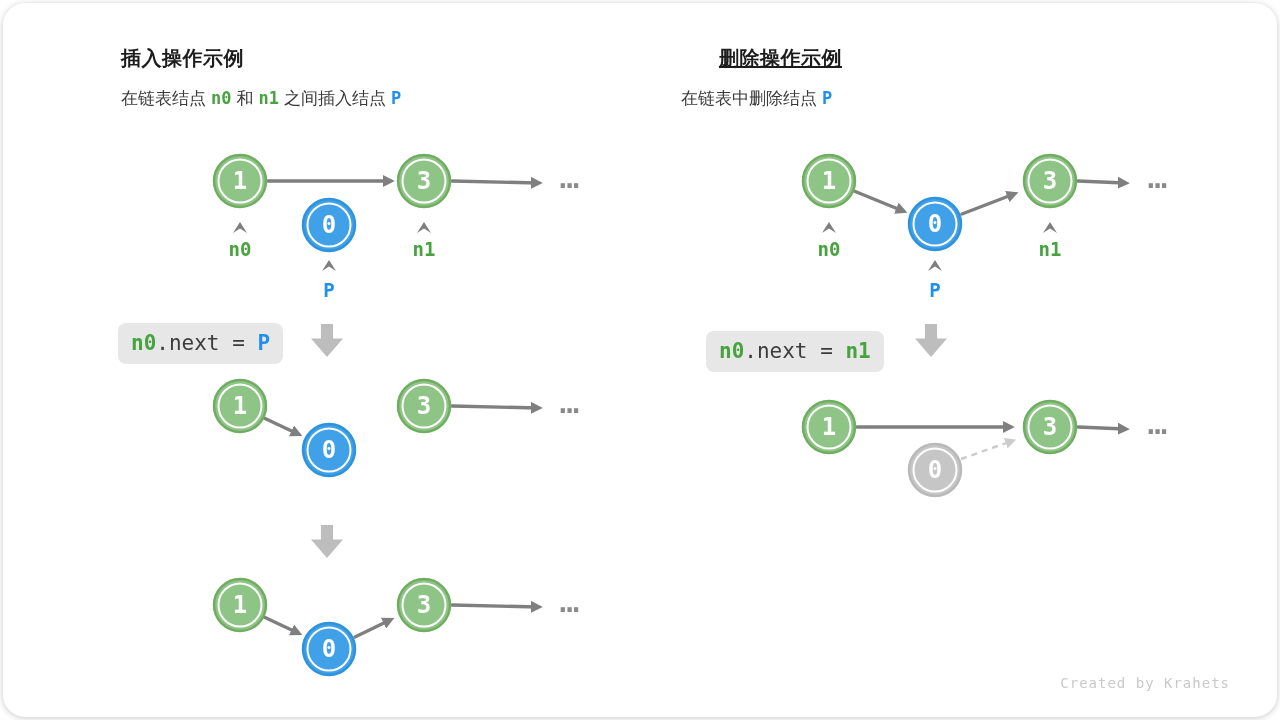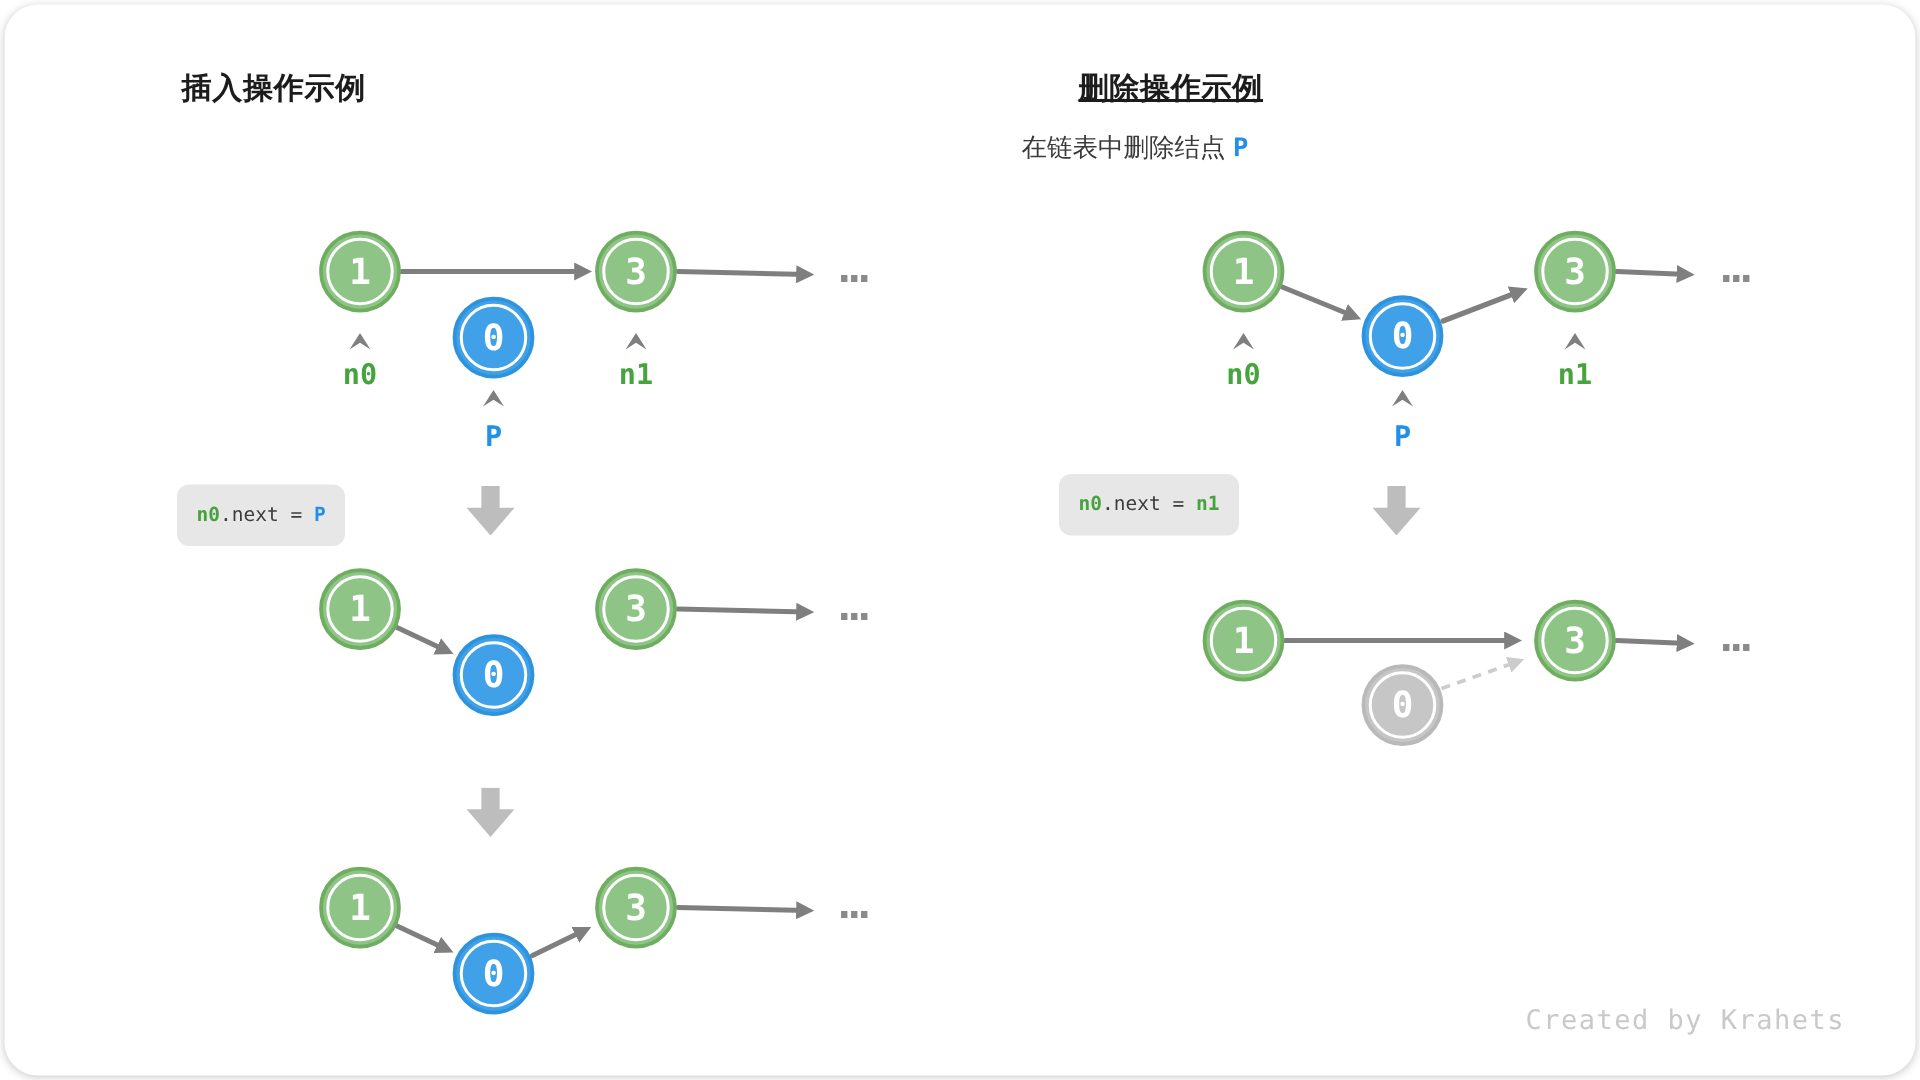--- a/index.html
+++ b/index.html
@@ -23,30 +23,30 @@
   .tok {
     font-family:"DejaVu Sans Mono", monospace; font-weight:bold;
     font-size:17px; margin:0 5px;
   }
   .c-green { color:#47A33E; }
   .c-blue  { color:#2090EA; }
   .overlay { position:absolute; left:0; top:0; width:1274px; height:714px; }
   .codebox {
     position:absolute; height:33px; line-height:33px; background:#E7E7E7;
     border-radius:8px; padding:4px 13px; white-space:pre;
-    font-family:"DejaVu Sans Mono", monospace; font-size:13px; color:#3C3C3C;
+    font-family:"DejaVu Sans Mono", monospace; font-size:21px; color:#3C3C3C;
   }
   .codebox .c-green, .codebox .c-blue { font-weight:bold; }
   .blockarrow {
     position:absolute; width:32px; height:33px; background:#BDBDBD;
     clip-path:polygon(31% 0, 69% 0, 69% 44%, 100% 44%, 50% 100%, 0 44%, 31% 44%);
   }
   .credit {
     position:absolute; right:47px; bottom:26px; color:#C9C9C9;
-    font-family:"DejaVu Sans Mono", monospace; font-size:18px;
+    font-family:"DejaVu Sans Mono", monospace; font-size:14px;
     letter-spacing:1px;
     text-align:center;
   }
   
   .node-green-fill { fill:#8FC487; stroke:#6FAE60; stroke-width:2.5; }
   .node-blue-fill  { fill:#41A1E8; stroke:#2E93DD; stroke-width:2.5; }
   .node-gray-fill  { fill:#C6C6C6; stroke:#B9B9B9; stroke-width:2.5; }
   .node-ring { fill:none; stroke:#ffffff; stroke-width:2; }
   .node-val {
     font-family:"DejaVu Sans Mono", monospace; font-size:24px; font-weight:bold;
@@ -64,20 +64,21 @@
     font-family:"DejaVu Sans Mono", monospace; font-size:26px; font-weight:bold;
     fill:#8A8A8A; text-anchor:middle; letter-spacing:-9px;
   }
 </style>
 </head>
 <body>
 
 <div class="card">
 
   <div class="title" style="left:118px; top:42px;">插入操作示例</div>
+  <div class="subtitle" style="left:118px; top:84px;"><span>在链表结点</span><span class="tok c-green">n0</span><span>和</span><span class="tok c-green">n1</span><span>之间插入结点</span><span class="tok c-blue">P</span></div>
 
   <div class="title" style="left:716px; top:42px;text-decoration:underline;">删除操作示例</div>
   <div class="subtitle" style="left:678px; top:84px;"><span>在链表中删除结点</span><span class="tok c-blue">P</span></div>
 
   <svg class="overlay" viewBox="0 0 1274 714">
     <defs>
       <marker id="ah" viewBox="0 0 10 10" refX="6" refY="5" markerWidth="12" markerHeight="12" orient="auto" markerUnits="userSpaceOnUse">
         <path d="M0 0 L10 5 L0 10 z" fill="#7F7F7F"></path>
       </marker>
       <marker id="ahl" viewBox="0 0 10 10" refX="6" refY="5" markerWidth="11" markerHeight="11" orient="auto" markerUnits="userSpaceOnUse">
@@ -201,17 +202,17 @@
       <circle class="node-ring" r="21.5"></circle>
       <text class="node-val" y="8">3</text>
     </g>
   </svg>
 
   <div class="codebox" style="left:115px; top:320px;"><span class="c-green">n0</span><span>.next = </span><span class="c-blue">P</span></div>
   <div class="blockarrow" style="left:308px; top:321px;"></div>
 
   <div class="blockarrow" style="left:308px; top:522px;"></div>
 
-  <div class="codebox" style="left:703px; top:313px;"><span class="c-green">n0</span><span>.next = </span><span class="c-green">n1</span></div>
+  <div class="codebox" style="left:703px; top:328px;"><span class="c-green">n0</span><span>.next = </span><span class="c-green">n1</span></div>
   <div class="blockarrow" style="left:912px; top:321px;"></div>
 
   <div class="credit">Created by Krahets</div>
 </div>
 
 </body></html>

